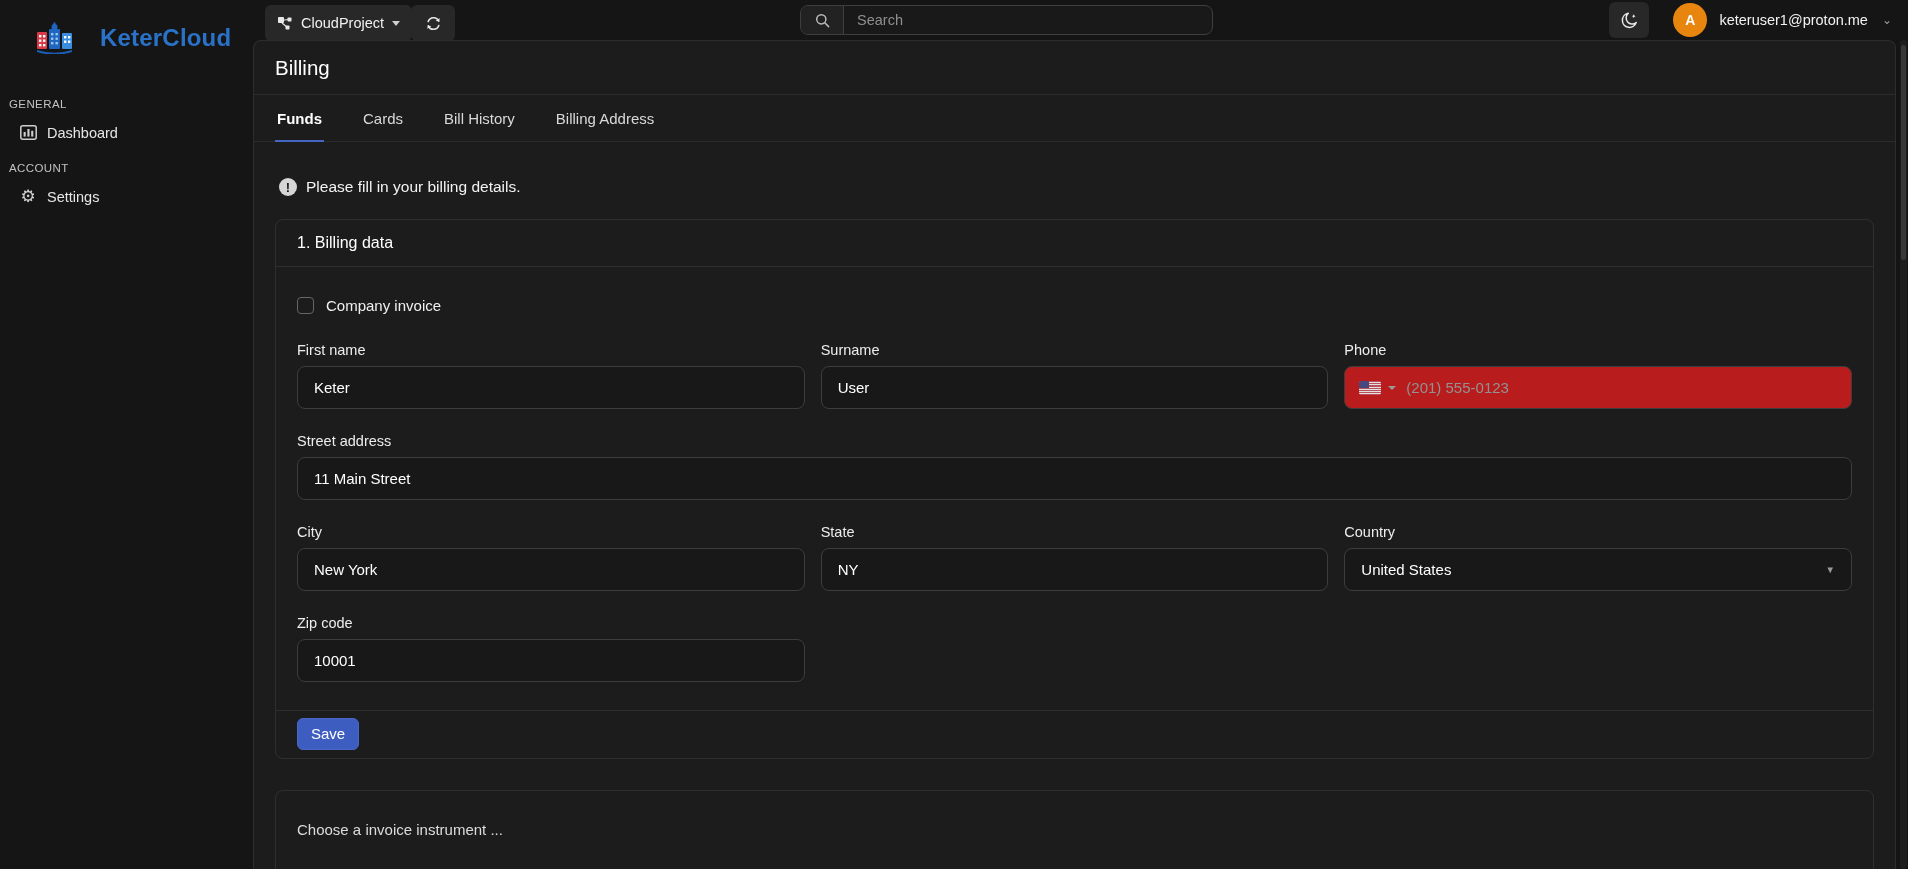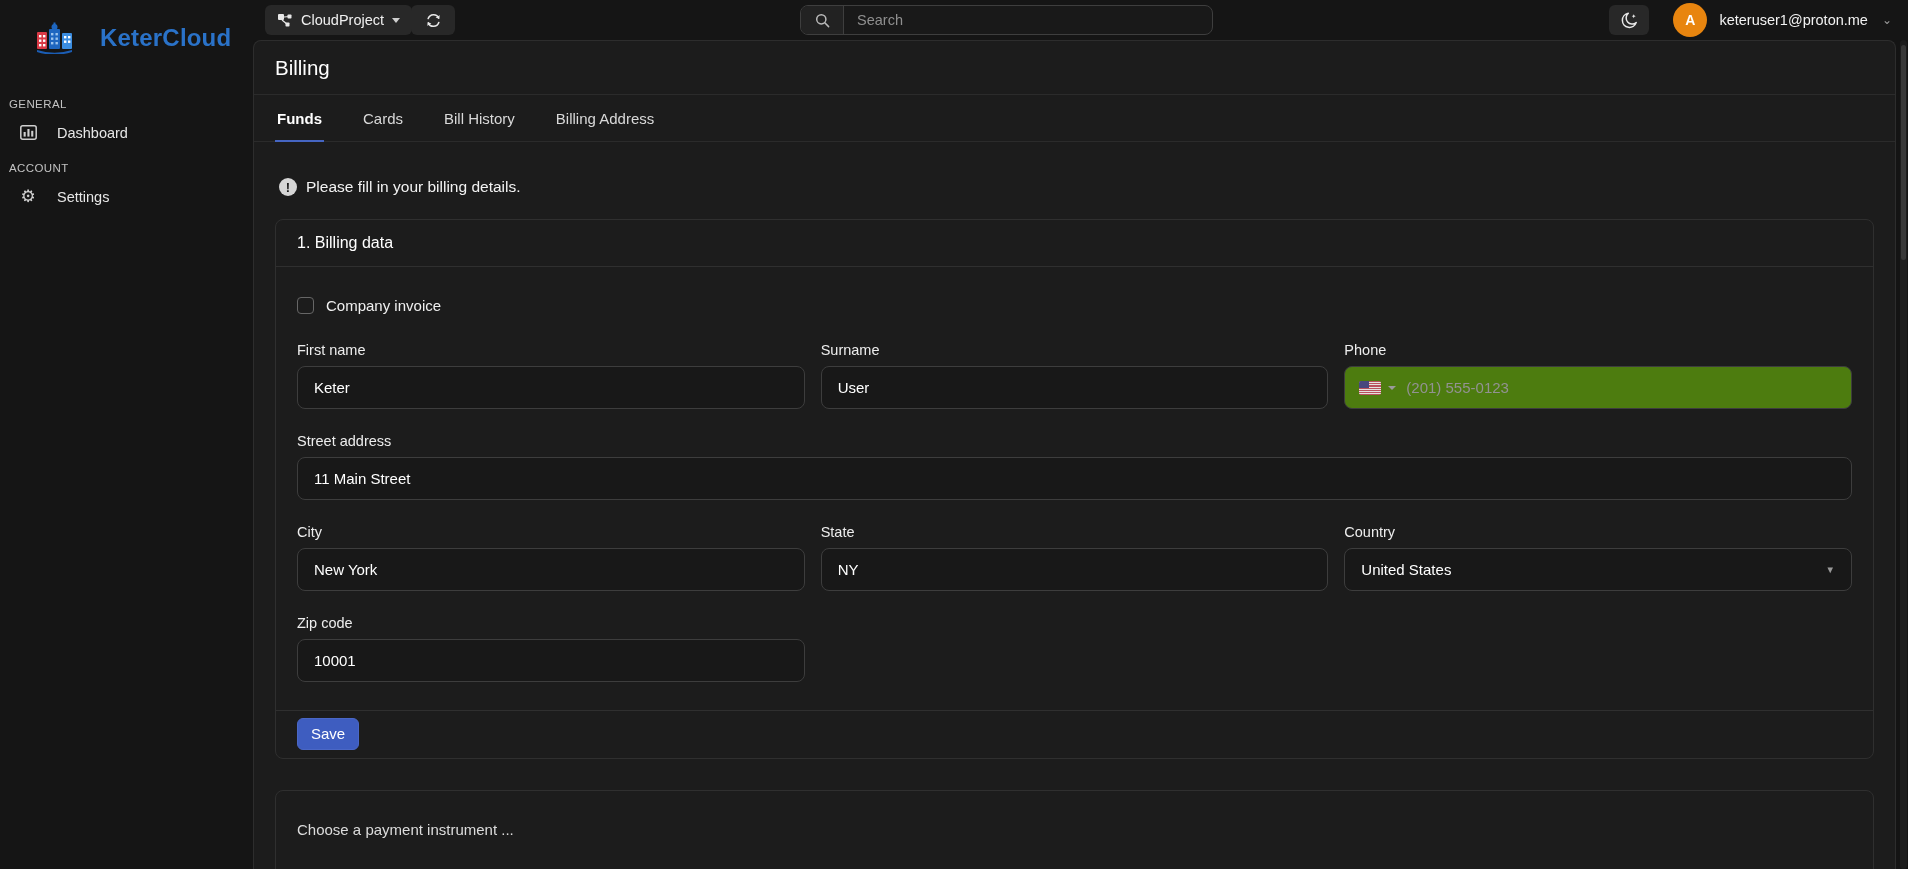--- a/index.html
+++ b/index.html
@@ -6,27 +6,27 @@
   html,body { width:1908px; height:869px; overflow:hidden; }
   body {
     font-family:"Liberation Sans","DejaVu Sans",sans-serif;
     background:#141414; color:#fff; position:relative; font-size:15px;
   }
   
   .sidebar { position:absolute; left:0; top:0; width:253px; height:869px; background:#151515; padding:22px 6px 0 6px; }
   .logo { display:flex; align-items:center; gap:26px; margin-left:30px; margin-bottom:44px; }
   .logo-text { font-size:24px; font-weight:bold; color:#2a72c8; letter-spacing:.2px; }
   .side-section-label { font-size:11.5px; color:#c2c2c2; letter-spacing:.4px; margin:14px 0 7px 3px; }
-  .side-item { display:flex; align-items:center; gap:20px; height:31px; padding:0 12px 0 13px; border-radius:6px; color:#e6e6e6; font-size:14.5px; cursor:pointer; margin-bottom:2px; }
+  .side-item { display:flex; align-items:center; gap:10px; height:31px; padding:0 12px 0 13px; border-radius:6px; color:#e6e6e6; font-size:14.5px; cursor:pointer; margin-bottom:2px; }
   .side-item.active { background:#262626; font-weight:bold; color:#fff; }
   .side-icon { width:18px; height:16px; display:flex; align-items:center; justify-content:center; }
   .gear-glyph { font-size:17px; color:#d0d0d0; line-height:1; font-family:"DejaVu Sans",sans-serif; }
   
   .topbar { position:absolute; left:253px; top:0; right:0; height:40px; background:#151515; }
-  .tb-btn { position:absolute; top:5px; height:30px; background:#282828; border-radius:6px; display:flex; align-items:center; gap:8px; padding:0 12px; color:#f0f0f0; font-size:14.5px; cursor:pointer; border:none; }
+  .tb-btn { position:absolute; top:5px; height:36px; background:#282828; border-radius:6px; display:flex; align-items:center; gap:8px; padding:0 12px; color:#f0f0f0; font-size:14.5px; cursor:pointer; border:none; }
   .project-btn { left:12px; }
   .caret-down { width:0; height:0; border-left:4px solid transparent; border-right:4px solid transparent; border-top:5px solid #cfcfcf; display:inline-block; }
   .refresh-btn { left:158px; width:44px; justify-content:center; }
   .searchbox { position:absolute; left:547px; top:5px; width:413px; height:30px; border:1px solid #3e3e3e; border-radius:8px; display:flex; background:#191919; overflow:hidden; }
   .search-icon-cell { width:43px; display:flex; align-items:center; justify-content:center; border-right:1px solid #3e3e3e; background:#222; }
   .searchbox input { flex:1; background:transparent; border:none; outline:none; color:#eee; font-size:14.5px; padding:0 13px; font-family:inherit; }
   .searchbox input::placeholder { color:#8f8f8f; }
   .tb-right { position:absolute; right:16px; top:0; height:40px; display:flex; align-items:center; gap:12px; }
   .moon-btn { position:static; width:40px; justify-content:center; }
   .avatar { width:34px; height:34px; border-radius:50%; background:#e8850f; color:#fff; display:flex; align-items:center; justify-content:center; font-size:14px; font-weight:bold; margin-left:12px; cursor:pointer; }
@@ -44,21 +44,21 @@
   .card { border:1px solid #2f2f2f; border-radius:8px; margin-bottom:31px; }
   .card-header { padding:14px 21px; font-size:16px; border-bottom:1px solid #2f2f2f; }
   .card-body { padding:30px 21px 28px; }
   .check-row { display:flex; align-items:center; gap:12px; margin-bottom:28px; cursor:pointer; }
   .checkbox { width:17px; height:17px; border:1px solid #666; border-radius:4px; background:transparent; }
   .check-label { font-size:15px; color:#f0f0f0; }
   .form-grid { display:grid; grid-template-columns:repeat(3,1fr); column-gap:16px; row-gap:24px; }
   .field label { display:block; font-size:14.5px; color:#ededed; margin-bottom:8px; }
   .field.full { grid-column:1 / -1; }
   .tinput { width:100%; height:43px; background:#181818; border:1px solid #3d3d3d; border-radius:8px; color:#fff; font-size:15px; padding:0 16px; outline:none; font-family:inherit; }
-  .phone-wrap { display:flex; align-items:center; height:43px; background:#4d7c0f; border:1px solid #3d3d3d; border-radius:8px; padding:0 10px 0 14px; gap:7px; }
+  .phone-wrap { display:flex; align-items:center; height:43px; background:#b91c1c; border:1px solid #3d3d3d; border-radius:8px; padding:0 10px 0 14px; gap:7px; }
   .phone-wrap input { flex:1; background:transparent; border:none; outline:none; color:#fff; font-size:15px; font-family:inherit; }
   .phone-wrap input::placeholder { color:#929292; }
   .us-flag { width:22px; height:14px; border-radius:2px; position:relative; overflow:hidden; background:repeating-linear-gradient(180deg,#b9515c 0 1.1px,#e4e0de 1.1px 2.2px); flex:none; }
   .us-flag .canton { position:absolute; left:0; top:0; width:10px; height:7.5px; background:#48487e; }
   .flag-caret { width:0; height:0; border-left:4px solid transparent; border-right:4px solid transparent; border-top:4px solid #9a9a9a; margin-right:3px; }
   .select-like { display:flex; align-items:center; justify-content:space-between; cursor:pointer; }
   .select-caret { color:#9a9a9a; font-size:9.5px; }
   .card-footer { border-top:1px solid #2f2f2f; padding:7px 21px 8px; }
   .save-btn { background:#3e5dc0; border:1px solid #4a67c6; color:#fff; font-size:15px; border-radius:6px; padding:6px 13px 7px; cursor:pointer; font-family:inherit;text-align:center; }
   .payment-card { border:1px solid #2f2f2f; border-radius:8px; padding:30px 21px 46px; font-size:15px; color:#dcdcdc; }
@@ -243,20 +243,20 @@
             <input class="tinput" value="10001" style="">
           </div>
         </div>
       </div>
       <div class="card-footer">
         <button class="save-btn">Save</button>
       </div>
     </div>
 
     <div class="payment-card">
-      <span>Choose a payment instrument ...</span>
+      <span>Choose a invoice instrument ...</span>
     </div>
   </div>
 </div>
 
 <div class="scrollbar">
   <div class="scroll-thumb"></div>
 </div>
 
 </body></html>

